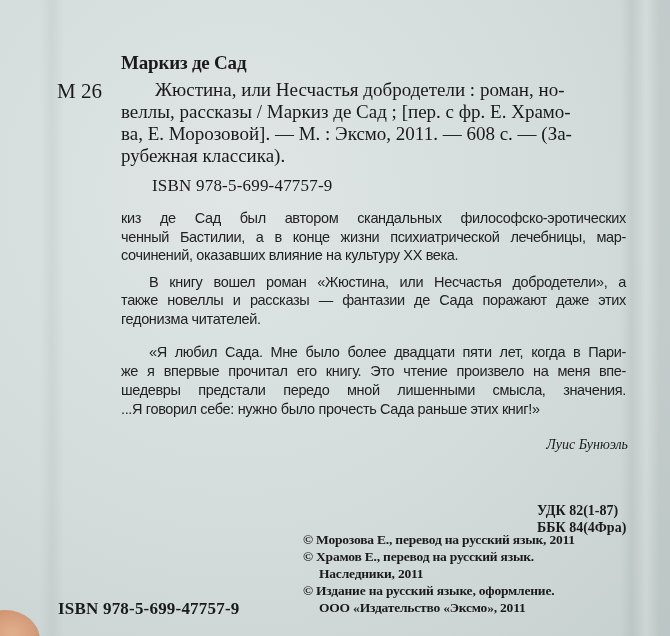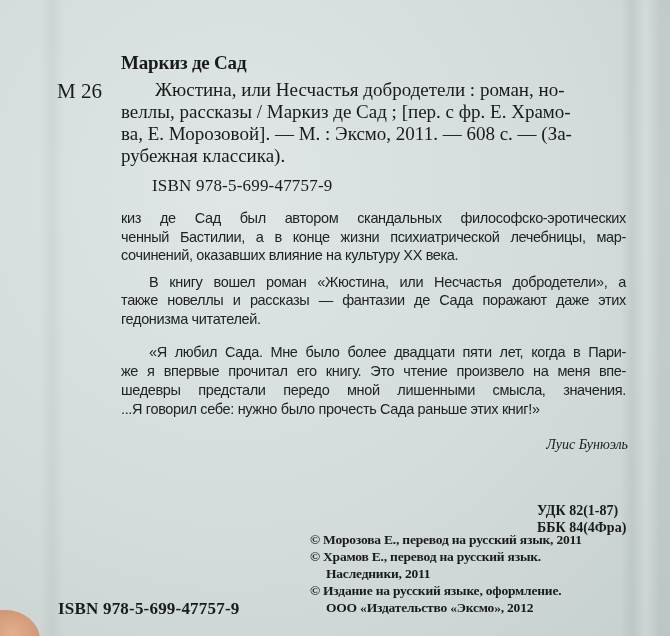--- a/index.html
+++ b/index.html
@@ -102,21 +102,21 @@
       left: 537px;
       top: 464px;
       font-weight: bold;
       font-size: 14px;
       line-height: 17px;
       margin-top: 38px;
     }
     .classif span { display: block; white-space: nowrap; }
     .copyright {
       position: absolute;
-      left: 310px;
+      left: 303px;
       top: 531px;
       font-weight: bold;
       font-size: 13.5px;
       line-height: 17px;
       letter-spacing: -0.2px;
     }
     .copyright .row { display: block; white-space: nowrap; }
     .copyright .cont { padding-left: 16px; }
     .isbn-bottom {
       position: absolute;
@@ -169,19 +169,19 @@
   <div class="classif">
     <span>УДК 82(1-87)</span>
     <span>ББК 84(4Фра)</span>
   </div>
 
   <div class="copyright">
     <span class="row">© Морозова Е., перевод на русский язык, 2011</span>
     <span class="row">© Храмов Е., перевод на русский язык.</span>
     <span class="row cont">Наследники, 2011</span>
     <span class="row">© Издание на русский языке, оформление.</span>
-    <span class="row cont">ООО «Издательство «Эксмо», 2012</span>
+    <span class="row cont">ООО «Издательство «Эксмо», 2011</span>
   </div>
 
   <div class="isbn-bottom">ISBN 978-5-699-47757-9</div>
 
   <div class="finger"></div>
 </div>
 
 </body></html>

